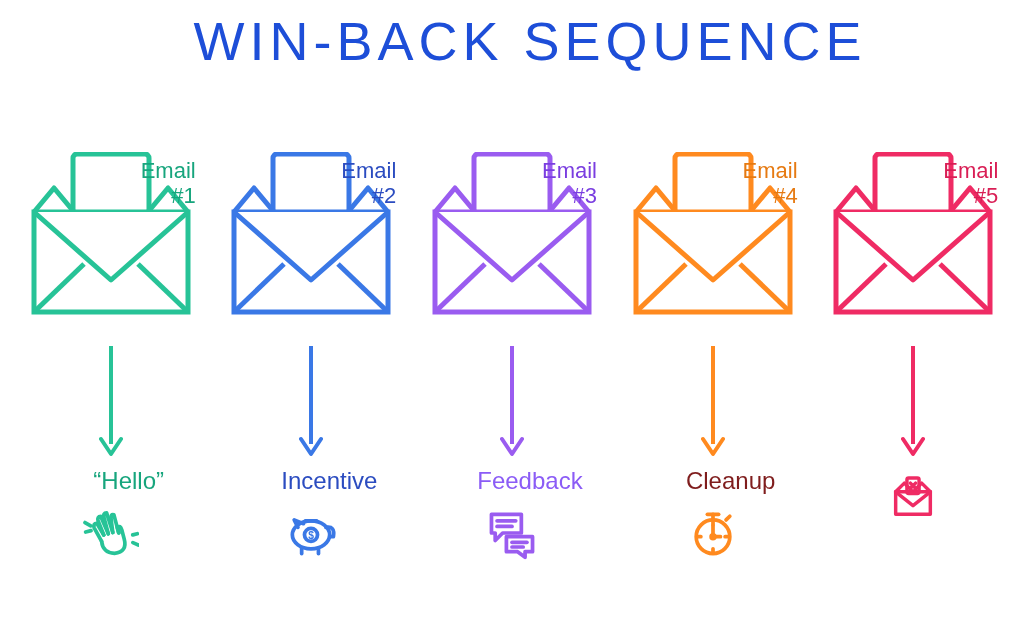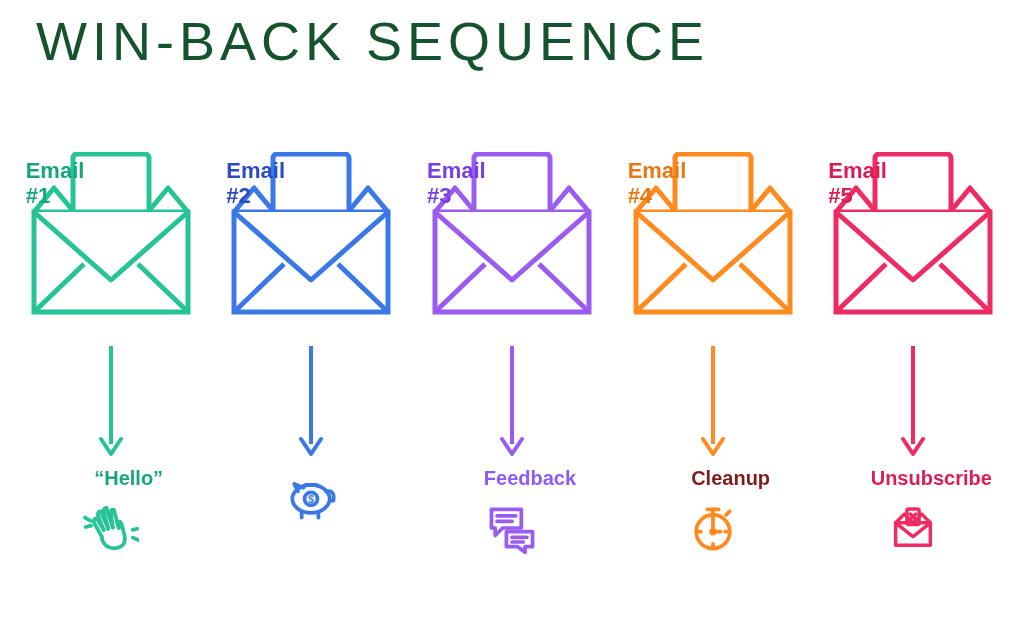--- a/index.html
+++ b/index.html
@@ -3,26 +3,26 @@
 <meta charset="utf-8">
 <style>
   html, body {
     margin: 0; padding: 0;
     width: 1024px; height: 623px;
     background: #ffffff;
     font-family: "Segoe UI", Arial, sans-serif;
     overflow: hidden;
   }
   .title {
-    text-align: left;
+    text-align: center;
     font-size: 54px;
     letter-spacing: 5px;
     font-weight: 300;
     margin-top: 10px;
-    color: #14532d;
+    color: #1d4ed8;
     margin-left: 36px;
   }
   .row {
     position: absolute;
     left: 0; right: 0;
     top: 152px;
     display: flex;
     justify-content: space-evenly;
   }
   .item {
@@ -37,37 +37,37 @@
   }
   
   .env svg { display: block; }
   .arrow {
     margin-top: 22px;
     height: 115px;
     width: 24px;
   }
   .label {
     margin-top: 8px;
-    font-size: 20px;
-    font-weight: 700;
+    font-size: 24px;
+    font-weight: 400;
     margin-left: 36px;
   }
   .icon {
     margin-top: 8px;
     height: 60px;
     width: 60px;
     display:flex; align-items:center; justify-content:center;
   }
   
   .cardtext {
     position: absolute;
     top: 6px;
     left: 0; right: 0;
-    text-align: left;
-    font-weight: 700;
+    text-align: right;
+    font-weight: 400;
     font-size: 22px;
     line-height: 1.15;
     white-space: pre;
   }
 </style>
 </head>
 <body>
 
 <div class="title">WIN-BACK SEQUENCE</div>
 
@@ -127,20 +127,21 @@
 
     <line x1="8" y1="160" x2="58" y2="112" stroke="#3a78e6" stroke-width="5"></line>
     <line x1="162" y1="160" x2="112" y2="112" stroke="#3a78e6" stroke-width="5"></line>
   </svg>
         <div class="cardtext" style="color: rgb(43, 76, 192);"><div>Email</div><div>#2</div></div>
       </div>
       <div class="arrow"><svg viewBox="0 0 24 115" width="24" height="115">
     <line x1="12" y1="2" x2="12" y2="100" stroke="#3a78e6" stroke-width="4"></line>
     <polyline points="2,95 12,110 22,95" fill="none" stroke="#3a78e6" stroke-width="4" stroke-linecap="round" stroke-linejoin="round"></polyline>
   </svg></div>
+      <div class="label" style="color: rgb(43, 76, 192);">Incentive</div>
       <div class="icon">
         <svg viewBox="0 0 60 60" width="56" height="56">
         <g stroke="#3a78e6" stroke-width="4" fill="none" stroke-linecap="round" stroke-linejoin="round">
           <ellipse cx="30" cy="32" rx="20" ry="15"></ellipse>
           <path d="M46 24 Q56 22 54 34 L50 34"></path>
           <path d="M16 24 L12 16 L22 20"></path>
           <line x1="20" y1="46" x2="20" y2="52"></line>
           <line x1="38" y1="46" x2="38" y2="52"></line>
           <line x1="24" y1="17" x2="36" y2="17"></line>
           <circle cx="30" cy="32" r="7"></circle>
@@ -241,21 +242,20 @@
 
     <line x1="8" y1="160" x2="58" y2="112" stroke="#ef2b64" stroke-width="5"></line>
     <line x1="162" y1="160" x2="112" y2="112" stroke="#ef2b64" stroke-width="5"></line>
   </svg>
         <div class="cardtext" style="color: rgb(217, 30, 85);"><div>Email</div><div>#5</div></div>
       </div>
       <div class="arrow"><svg viewBox="0 0 24 115" width="24" height="115">
     <line x1="12" y1="2" x2="12" y2="100" stroke="#ef2b64" stroke-width="4"></line>
     <polyline points="2,95 12,110 22,95" fill="none" stroke="#ef2b64" stroke-width="4" stroke-linecap="round" stroke-linejoin="round"></polyline>
   </svg></div>
-      <div class="label" style="color: rgb(217, 30, 85);">Unsubscribe</div>
       <div class="icon">
         <svg viewBox="0 0 60 60" width="52" height="52">
         <g stroke="#ef2b64" stroke-width="4" fill="none" stroke-linecap="round" stroke-linejoin="round">
           <rect x="10" y="24" width="40" height="26"></rect>
           <polyline points="10,24 30,40 50,24"></polyline>
           <polyline points="10,24 20,14 28,22"></polyline>
           <polyline points="50,24 40,14 32,22"></polyline>
           <rect x="23" y="8" width="14" height="18" rx="2"></rect>
           <line x1="27" y1="14" x2="33" y2="20"></line>
           <line x1="33" y1="14" x2="27" y2="20"></line>

